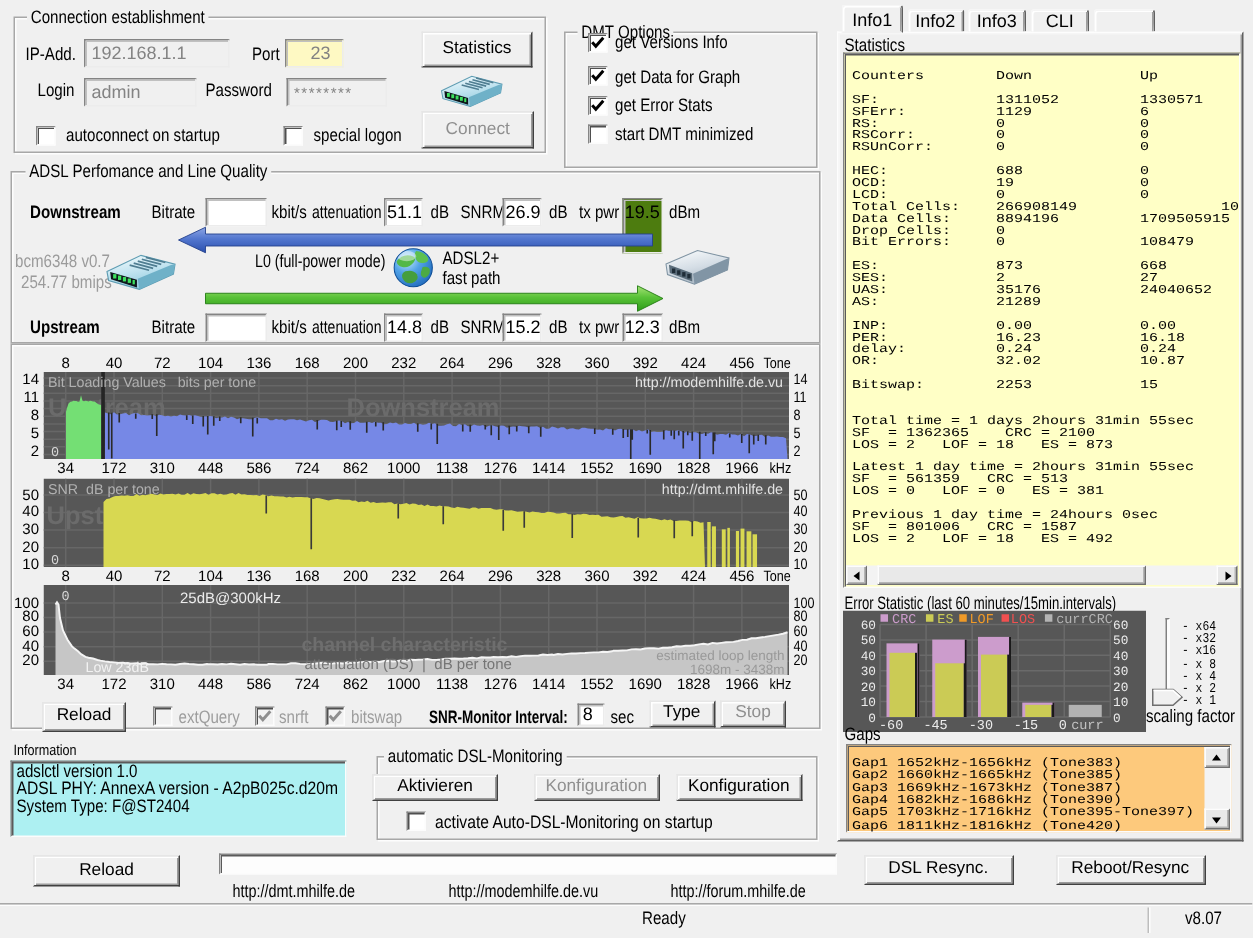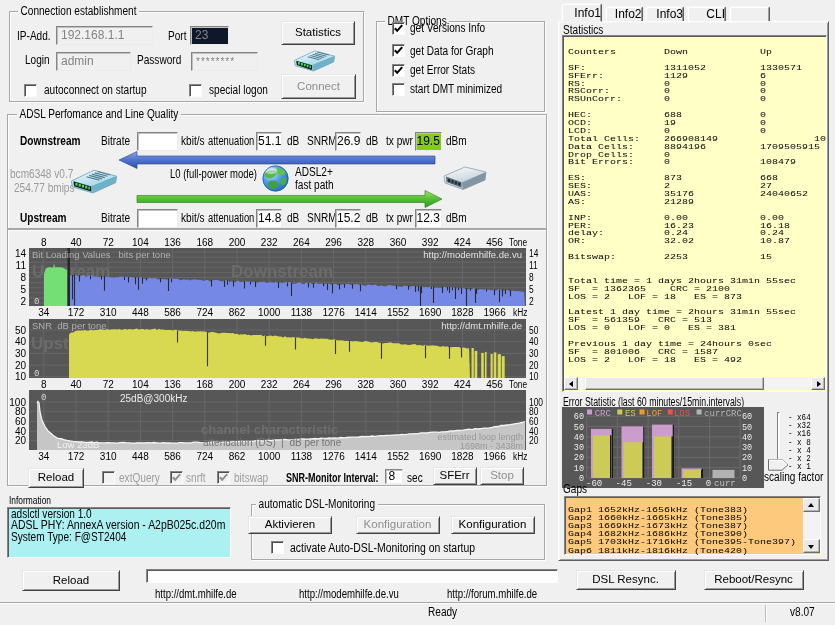--- a/index.html
+++ b/index.html
@@ -6,31 +6,31 @@
 .a{position:absolute}
 .lb{position:absolute;white-space:nowrap;line-height:13px;font-size:12px;transform-origin:0 50%}
 .g{position:absolute;border:1px solid #a7a7a7;box-shadow:inset 1px 1px 0 #fdfdfd,1px 1px 0 #fdfdfd}
 .gt{position:absolute;top:-7px;background:#f0f0f0;padding:0 3px;line-height:13px;white-space:nowrap;font-size:12px;transform:scaleX(0.84);transform-origin:0 50%}
 .btn{position:absolute;background:#f0f0f0;border:1px solid #404040;border-top-color:#e6e6e6;border-left-color:#e6e6e6;box-shadow:inset 1px 1px 0 #fff,inset -1px -1px 0 #9b9b9b;text-align:center}
 .cb{position:absolute;width:13px;height:13px;background:#fff;border:1px solid;border-color:#858585 #fcfcfc #fcfcfc #858585;box-shadow:inset 1px 1px 0 #4f4f4f}
 .inp{position:absolute;border:1px solid;border-color:#848484 #ececec #ececec #848484;box-shadow:inset 1px 1px 0 #c0c0c0;overflow:hidden;white-space:nowrap}
 .sk{position:absolute;border:1px solid;border-color:#848484 #fcfcfc #fcfcfc #848484;box-shadow:inset 1px 1px 0 #5a5a5a}
 .sbb{background:#e9e9e9;border:1px solid;border-color:#fdfdfd #6f6f6f #6f6f6f #fdfdfd;box-shadow:inset -1px -1px 0 #b5b5b5}
 .tri{width:0;height:0;border-style:solid}
-.tab{position:absolute;font-size:12px;background:#f0f0f0;border:1px solid;border-color:#f6f6f6 #5f5f5f #f0f0f0 #f6f6f6;border-bottom:none;border-radius:2.5px 2.5px 0 0;text-align:right;box-shadow:inset 1px 1px 0 #fff,inset -1px 0 0 #9e9e9e}
+.tab{position:absolute;font-size:12px;background:#f0f0f0;border:1px solid;border-color:#f6f6f6 #5f5f5f #f0f0f0 #f6f6f6;border-bottom:none;border-radius:2.5px 2.5px 0 0;text-align:center;box-shadow:inset 1px 1px 0 #fff,inset -1px 0 0 #9e9e9e}
 .mono{font-family:"Liberation Mono",monospace}
 pre{font-family:"Liberation Mono",monospace}
 </style></head><body>
 <div class="g" style="left:9px;top:11px;width:355px;height:91px">
     <div class="gt" style="left:8px">Connection establishment</div>
   </div>
 <div class="lb" style="left:17px;top:30px;transform:scaleX(0.84);">IP-Add.</div>
 <div class="inp" style="left:56px;top:26px;width:97px;height:19px;line-height:17px;background:#f0f0f0;color:#838383;padding-left:4px;font-size:12px">192.168.1.1</div>
 <div class="lb" style="left:168px;top:30px;transform:scaleX(0.84);">Port</div>
-<div class="inp" style="left:190px;top:26px;width:39px;height:19px;line-height:17px;background:#0f172a;color:#838383;padding-left:4px;font-size:12px">23</div>
+<div class="inp" style="left:190px;top:26px;width:39px;height:19px;line-height:17px;background:#fef9c3;color:#838383;padding-left:16px;font-size:12px">23</div>
 <div class="lb" style="left:25px;top:54px;transform:scaleX(0.84);">Login</div>
 <div class="inp" style="left:56px;top:52px;width:75px;height:19px;line-height:17px;background:#f0f0f0;color:#838383;padding-left:4px;font-size:12px">admin</div>
 <div class="lb" style="left:137px;top:54px;transform:scaleX(0.84);">Password</div>
 <div class="inp" style="left:191px;top:52px;width:67px;height:19px;line-height:17px;background:#f0f0f0;color:#838383;padding-left:4px;font-size:12px"><span style="letter-spacing:1px;font-size:10px">********</span></div>
 <div class="cb" style="left:24px;top:83.5px;background:#fff"></div>
 <div class="lb" style="left:44px;top:84px;transform:scaleX(0.84);">autoconnect on startup</div>
 <div class="cb" style="left:189px;top:83.5px;background:#fff"></div>
 <div class="lb" style="left:209px;top:84px;transform:scaleX(0.84);">special logon</div>
 <div class="btn" style="left:281px;top:21px;width:74px;height:24px;line-height:21px;color:#000;font-size:11.5px">Statistics</div>
 <svg class="a" style="left:291px;top:48px" width="47" height="24" viewBox="0 0 46 25">
@@ -85,21 +85,21 @@
 <div class="lb" style="left:101px;top:135px;transform:scaleX(0.84);">Bitrate</div>
 <div class="inp" style="left:137px;top:131.5px;width:41px;height:19px;line-height:17px;background:#fff;color:#000;padding-left:2px;font-size:12px"></div>
 <div class="lb" style="left:181px;top:135px;transform:scaleX(0.84);">kbit/s</div>
 <div class="lb" style="left:207.5px;top:135px;transform:scaleX(0.78);">attenuation</div>
 <div class="inp" style="left:256px;top:131.5px;width:26px;height:19px;line-height:17px;background:#fff;color:#000;padding-left:1px;font-size:12px">51.1</div>
 <div class="lb" style="left:287px;top:135px;transform:scaleX(0.84);">dB</div>
 <div class="lb" style="left:306.5px;top:135px;transform:scaleX(0.84);">SNRM</div>
 <div class="inp" style="left:335px;top:131.5px;width:26px;height:19px;line-height:17px;background:#fff;color:#000;padding-left:1px;font-size:12px">26.9</div>
 <div class="lb" style="left:366px;top:135px;transform:scaleX(0.84);">dB</div>
 <div class="lb" style="left:385.5px;top:135px;transform:scaleX(0.84);">tx pwr</div>
-<div class="inp" style="left:414.5px;top:131.5px;width:27px;height:19px;line-height:17px;background:#84cc16;color:#000;padding-left:1px;font-size:12px">19.5</div>
+<div class="inp" style="left:414.5px;top:131.5px;width:27px;height:37px;line-height:17px;background:#4d7c0f;color:#000;padding-left:1px;font-size:12px">19.5</div>
 <div class="lb" style="left:446px;top:135px;transform:scaleX(0.84);">dBm</div>
 <svg class="a" style="left:115px;top:150px" width="340" height="60">
 <defs>
       <linearGradient id="bar1" x1="0" y1="0" x2="0" y2="1">
 <stop offset="0" stop-color="#8ea6e4"></stop>
         <stop offset="0.45" stop-color="#5377cf"></stop>
         <stop offset="1" stop-color="#2b50ae"></stop>
       </linearGradient>
 <linearGradient id="gar1" x1="0" y1="0" x2="0" y2="1">
 <stop offset="0" stop-color="#a6e276"></stop>
@@ -332,21 +332,21 @@
 <div class="lb" style="left:186px;top:471.5px;transform:scaleX(0.84);color:#9d9d9d">snrft</div>
 <div class="cb" style="left:217px;top:471px;background:#f2f2f2">
     <svg width="13" height="13" style="position:absolute;left:-1px;top:-1px">
       <path d="M2.8,6.2 L5.2,8.8 L10.2,3.2" stroke="#8f8f8f" stroke-width="2" fill="none"></path>
     </svg>
   </div>
 <div class="lb" style="left:234px;top:471.5px;transform:scaleX(0.84);color:#9d9d9d">bitswap</div>
 <div class="lb" style="left:286px;top:471.5px;transform:scaleX(0.75);"><b>SNR-Monitor Interval:</b></div>
 <div class="inp" style="left:384.5px;top:469px;width:18px;height:15px;line-height:13px;background:#fff;color:#000;padding-left:3px;font-size:12px">8</div>
 <div class="lb" style="left:406.5px;top:471.5px;transform:scaleX(0.84);">sec</div>
-<div class="btn" style="left:432.5px;top:467px;width:44px;height:17.5px;line-height:14.5px;color:#000;font-size:11.5px">SFErr</div>
+<div class="btn" style="left:432.5px;top:467px;width:44px;height:17.5px;line-height:14.5px;color:#000;font-size:11.5px">Type</div>
 <div class="btn" style="left:480px;top:467px;width:44px;height:17.5px;line-height:14.5px;color:#8f8f8f;font-size:11.5px">Stop</div>
 <div class="lb" style="left:9px;top:494px;transform:scaleX(0.84);font-size:10px">Information</div>
 <div class="sk" style="left:6.5px;top:506.5px;width:224px;height:51px;background:#adf0f2"></div>
 <div class="lb" style="left:11px;top:508.5px;transform:scaleX(0.84);line-height:11.5px">adslctl version 1.0</div>
 <div class="lb" style="left:11px;top:520px;transform:scaleX(0.87);line-height:11.5px">ADSL PHY: AnnexA version - A2pB025c.d20m</div>
 <div class="lb" style="left:11px;top:531.5px;transform:scaleX(0.84);line-height:11.5px">System Type: F@ST2404</div>
 <div class="g" style="left:250.5px;top:504px;width:294px;height:56px">
     <div class="gt" style="left:4px">automatic DSL-Monitoring</div>
   </div>
 <div class="btn" style="left:248px;top:516px;width:84px;height:18px;line-height:15px;color:#000;font-size:11.5px">Aktivieren</div>

